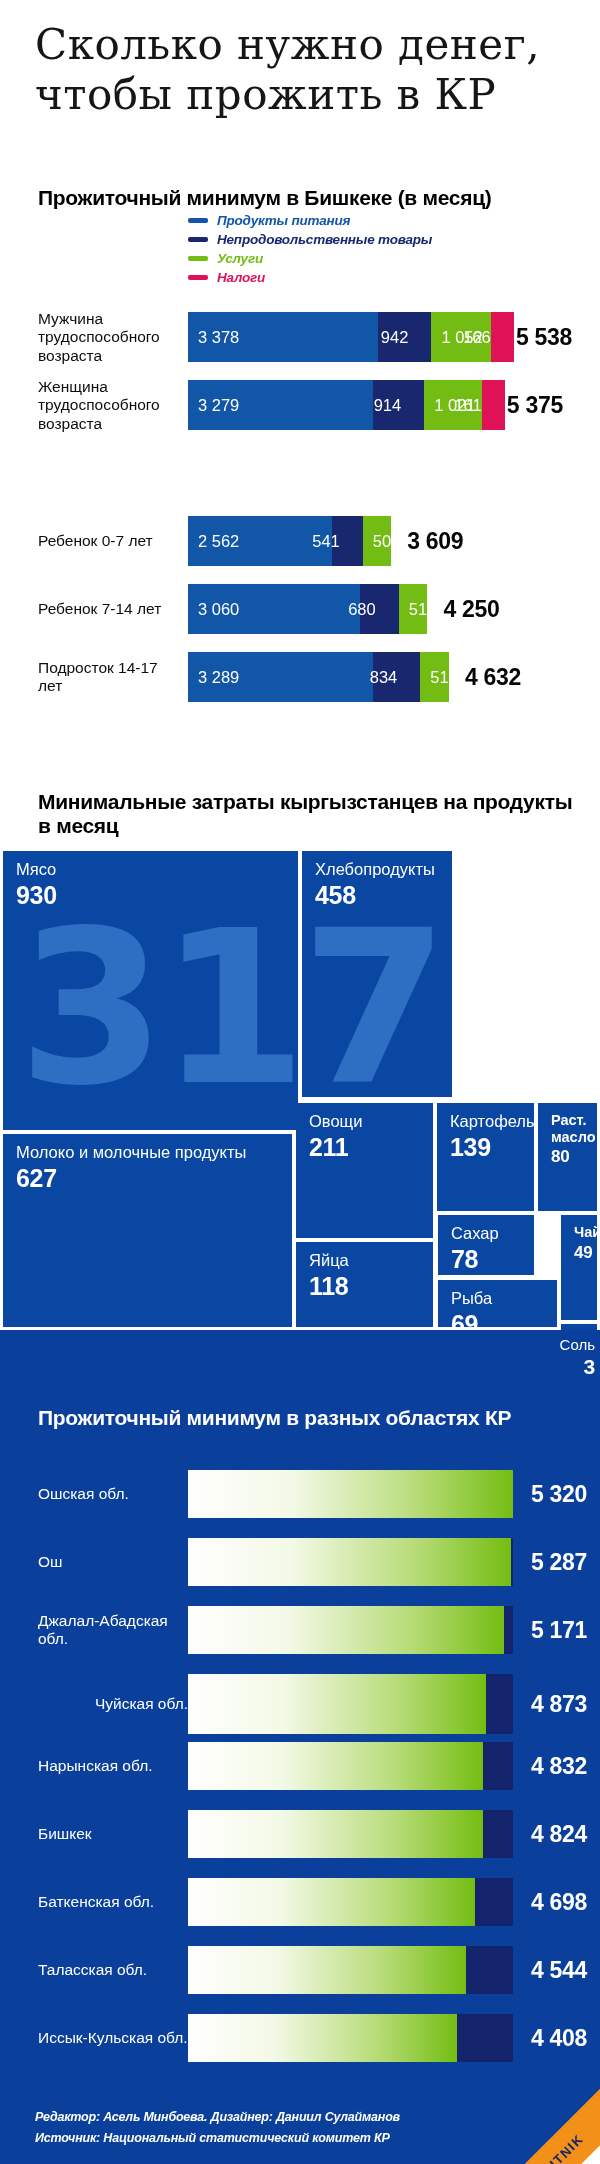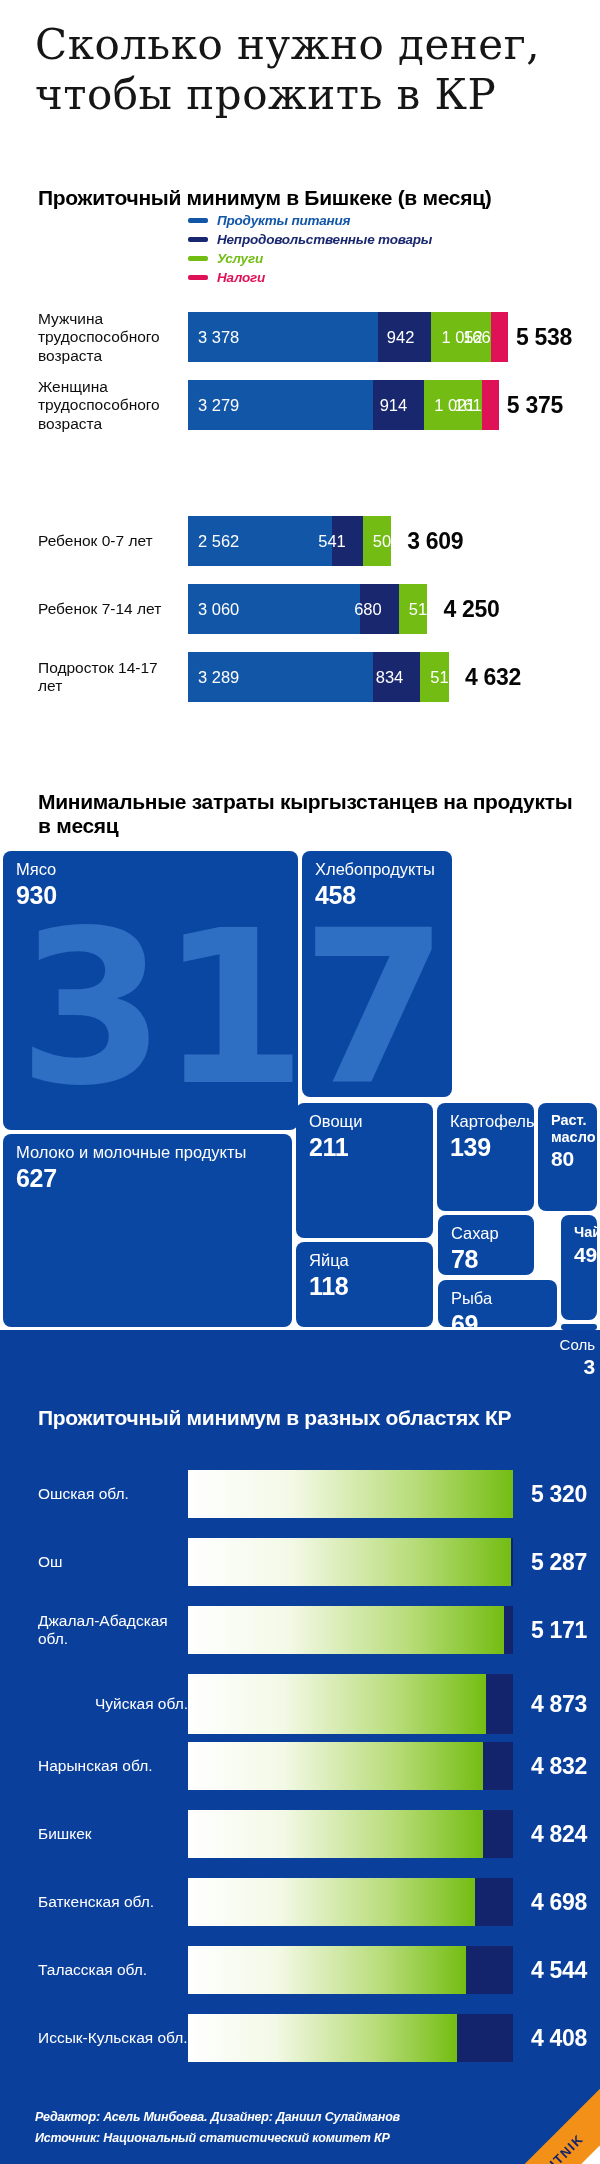--- a/index.html
+++ b/index.html
@@ -16,31 +16,31 @@
   .legend-row{display:flex;align-items:center;height:19px;}
   .legend-swatch{width:20px;height:5px;border-radius:2px;margin-right:9px;flex:0 0 auto;}
   .legend-label{font-size:13.5px;font-style:italic;font-weight:bold;letter-spacing:-.2px;}
   
   .s1-row{left:0;width:600px;height:50px;}
   .s1-label{position:absolute;left:38px;top:50%;transform:translateY(-50%);width:142px;
             font-size:15.5px;line-height:1.18;color:#0d0d0d;}
   .seg{position:absolute;top:0;height:100%;display:flex;align-items:center;color:#fff;
        font-size:16.5px;white-space:nowrap;}
   .seg.start{justify-content:flex-start;padding-left:10px;box-sizing:border-box;}
-  .seg.end{justify-content:flex-end;padding-right:17px;box-sizing:border-box;text-align:center;}
+  .seg.end{justify-content:flex-end;padding-right:23px;box-sizing:border-box;text-align:center;}
   .s1-total{position:absolute;top:50%;transform:translateY(-50%);font-size:23px;font-weight:bold;
             color:#060606;letter-spacing:-.3px;white-space:nowrap;}
   
   .treemap{left:0;top:851px;width:600px;height:479px;background:#fff;}
-  .tm-box{position:absolute;background:#0a47a3;border-radius:8px;box-sizing:border-box;
+  .tm-box{position:absolute;background:#0a47a3;border-radius:0;box-sizing:border-box;
           padding:9px 0 0 13px;color:#fff;overflow:visible;}
   .tm-label{font-size:16.5px;line-height:1.15;}
   .tm-value{font-size:25px;font-weight:bold;margin-top:2px;letter-spacing:-.3px;}
   .tm-box.small .tm-label{font-size:14.5px;font-weight:bold;}
-  .tm-box.small .tm-value{font-size:21px;}
+  .tm-box.small .tm-value{font-size:17px;}
   .tm-box.sliver{padding:0;}
   .watermark{position:absolute;left:18px;top:52px;width:600px;font-size:212px;font-weight:bold;
              color:#2e6fc4;mix-blend-mode:lighten;letter-spacing:-6px;line-height:1;
              font-family:"DejaVu Sans",sans-serif;pointer-events:none;white-space:nowrap;}
   
   .s3{left:0;top:1330px;width:600px;height:834px;background:#0a3f9c;}
   .sol-label{position:absolute;right:5px;top:6px;width:90px;text-align:right;color:#fff;}
   .sol-label .tm-label{font-size:15px;}
   .sol-label .tm-value{font-size:21px;font-weight:bold;}
   .s3-head{position:absolute;left:38px;top:76px;width:540px;font-size:21px;font-weight:bold;

